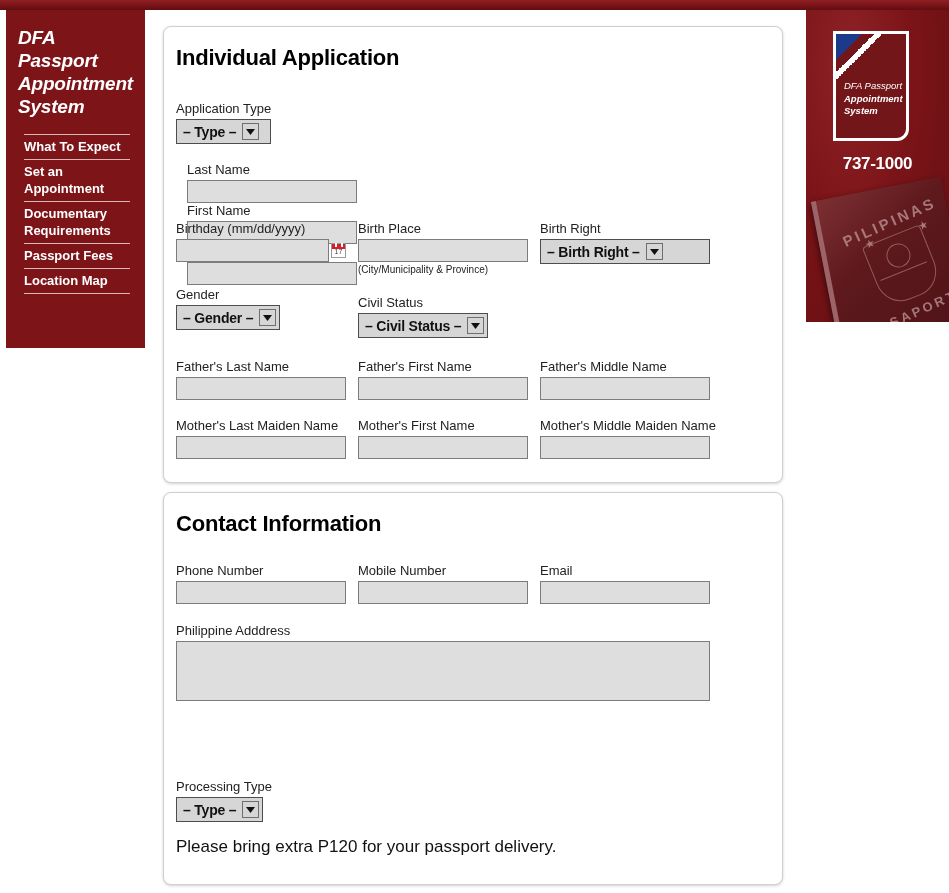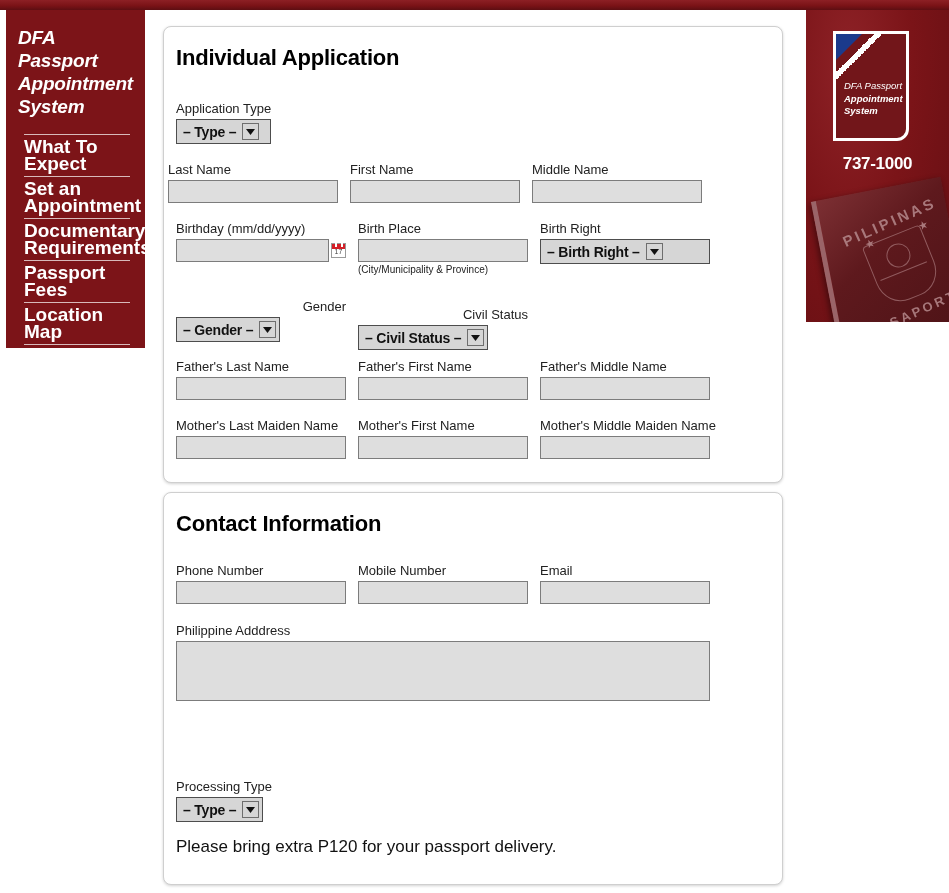--- a/index.html
+++ b/index.html
@@ -42,21 +42,21 @@
     font-weight: bold;
     font-size: 19px;
     line-height: 23px;
     letter-spacing: -0.2px;
   }
   .brand .thin { font-weight: bold; }
 
   .nav { margin: 16px 0 0 18px; width: 106px; }
   .nav-item {
     color: #ffffff;
-    font-size: 19px;
+    font-size: 13px;
     font-weight: bold;
     line-height: 17px;
     padding: 3px 0 4px 0;
     border-bottom: 1px solid #d8b9ba;
     cursor: pointer;
   }
   .nav-item:first-child { border-top: 1px solid #d8b9ba; }
 
   
   .banner {
@@ -341,21 +341,21 @@
           <span class="sel-text">– Type –</span>
           <span class="sel-arrow">
             <svg width="9" height="6" viewBox="0 0 9 6">
                 <polygon points="0,0 9,0 4.5,6" fill="#111"></polygon>
               </svg>
           </span>
         </div>
       </div>
     </div>
 
-    <div class="row" style="left:4px; top:135px;">
+    <div class="row" style="left:23px; top:135px;flex-direction:column;">
       <div class="col" style="width:170px; margin-right:12px;">
         <div class="field-label">Last Name</div>
         <input class="txt" type="text" value="" style="">
       </div>
       <div class="col" style="width:170px; margin-right:12px;">
         <div class="field-label">First Name</div>
         <input class="txt" type="text" value="" style="">
       </div>
       <div class="col" style="width:170px;">
         <div class="field-label">Middle Name</div>
@@ -387,21 +387,21 @@
           <span class="sel-text">– Birth Right –</span>
           <span class="sel-arrow">
             <svg width="9" height="6" viewBox="0 0 9 6">
                 <polygon points="0,0 9,0 4.5,6" fill="#111"></polygon>
               </svg>
           </span>
         </div>
       </div>
     </div>
 
-    <div class="row" style="left:12px; top:272px;text-align:right;">
+    <div class="row" style="left:12px; top:260px;">
       <div class="col" style="width:170px; margin-right:12px;">
         <div class="field-label">Gender</div>
         <div class="sel" style="align-self:flex-start;">
           <span class="sel-text">– Gender –</span>
           <span class="sel-arrow">
             <svg width="9" height="6" viewBox="0 0 9 6">
                 <polygon points="0,0 9,0 4.5,6" fill="#111"></polygon>
               </svg>
           </span>
         </div>

